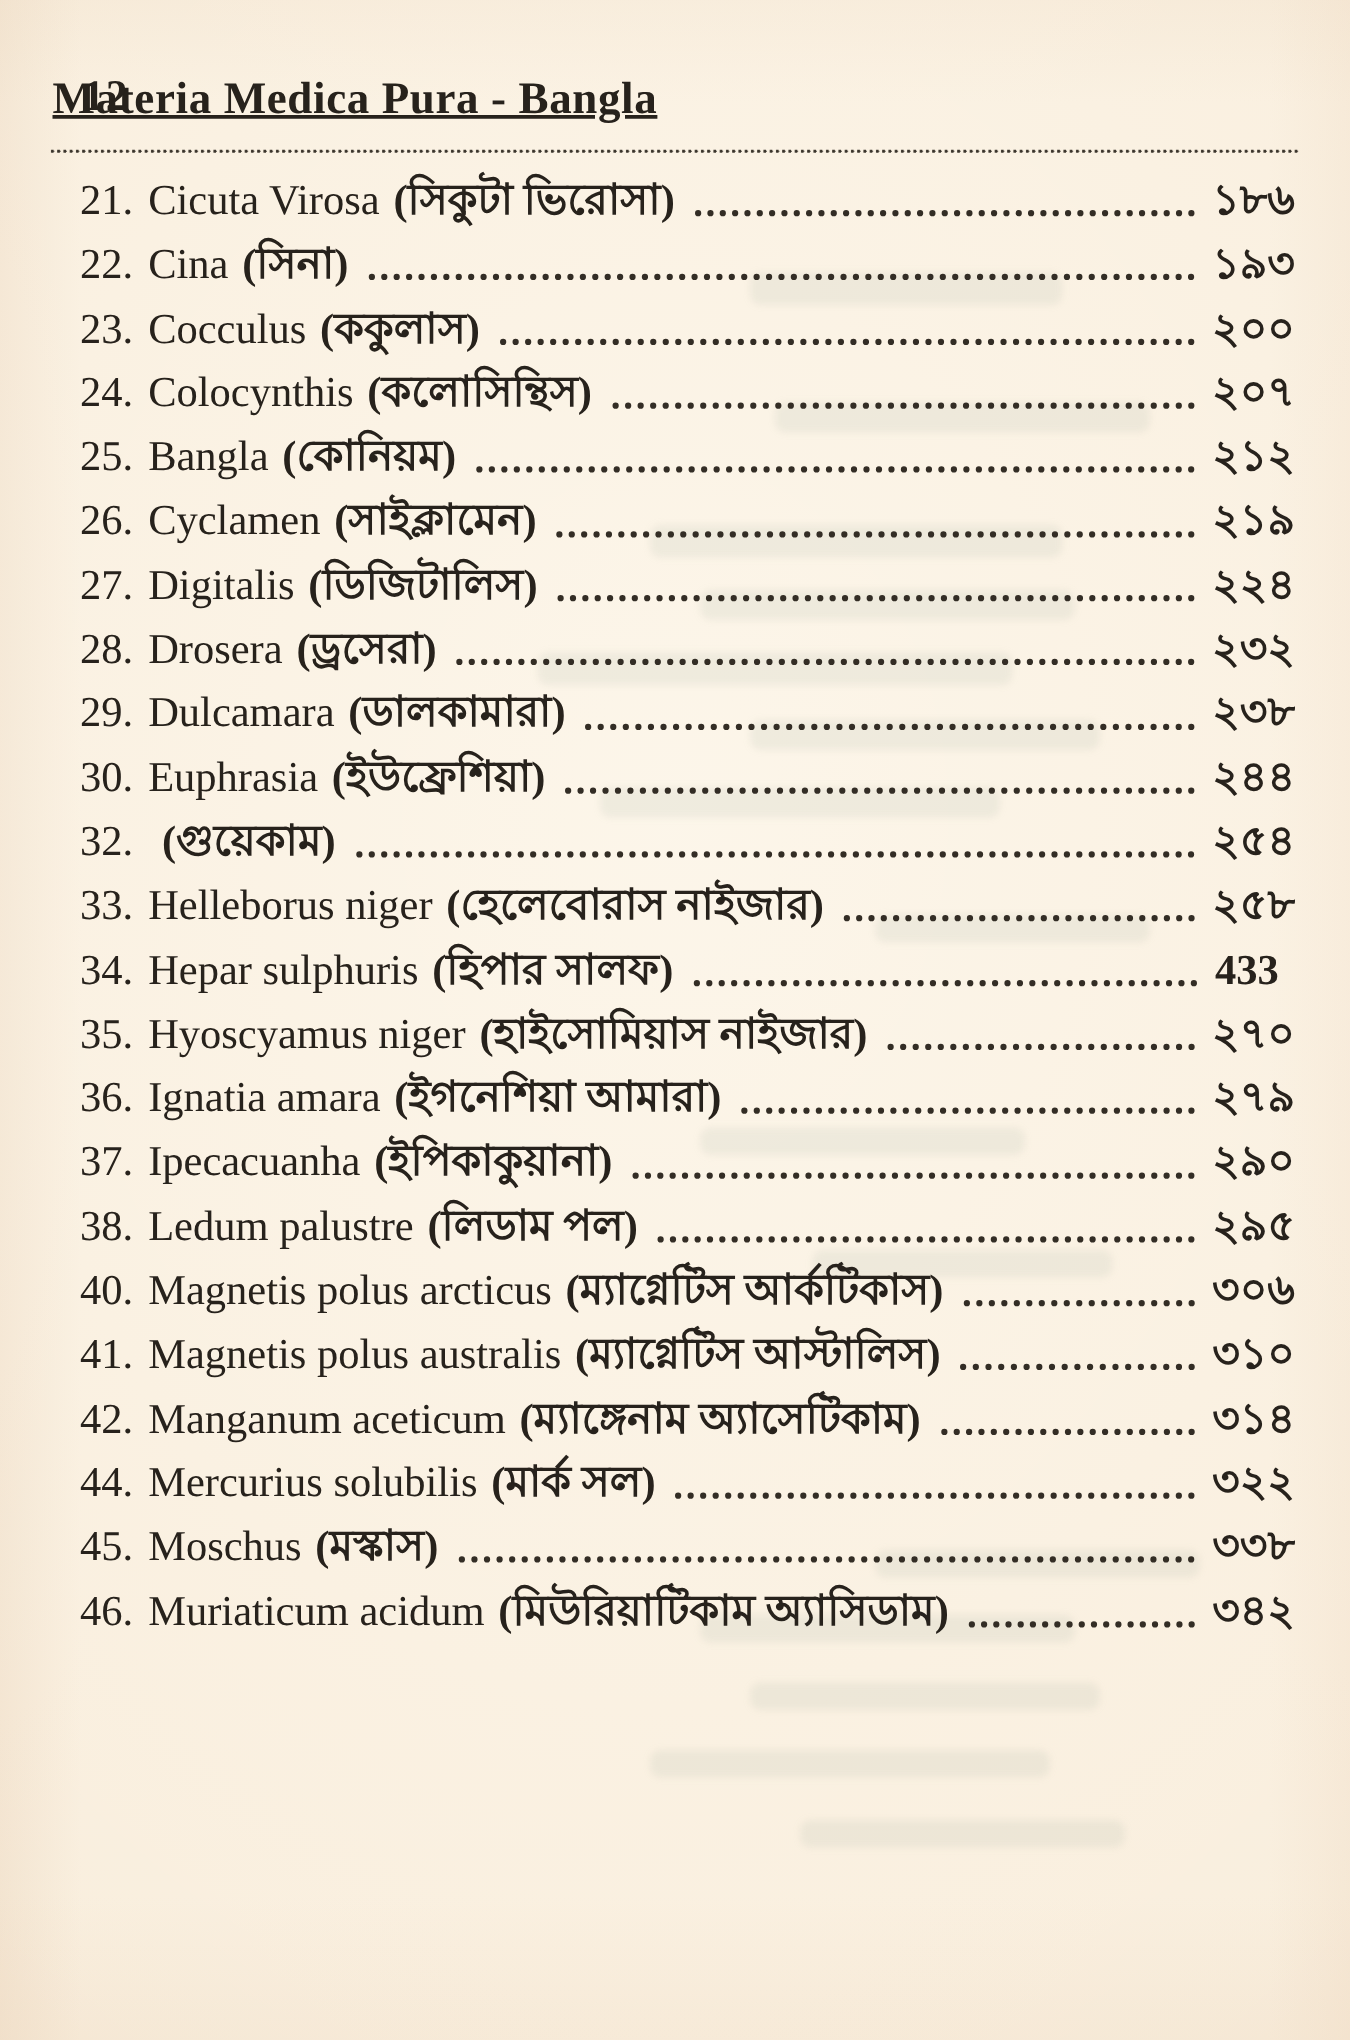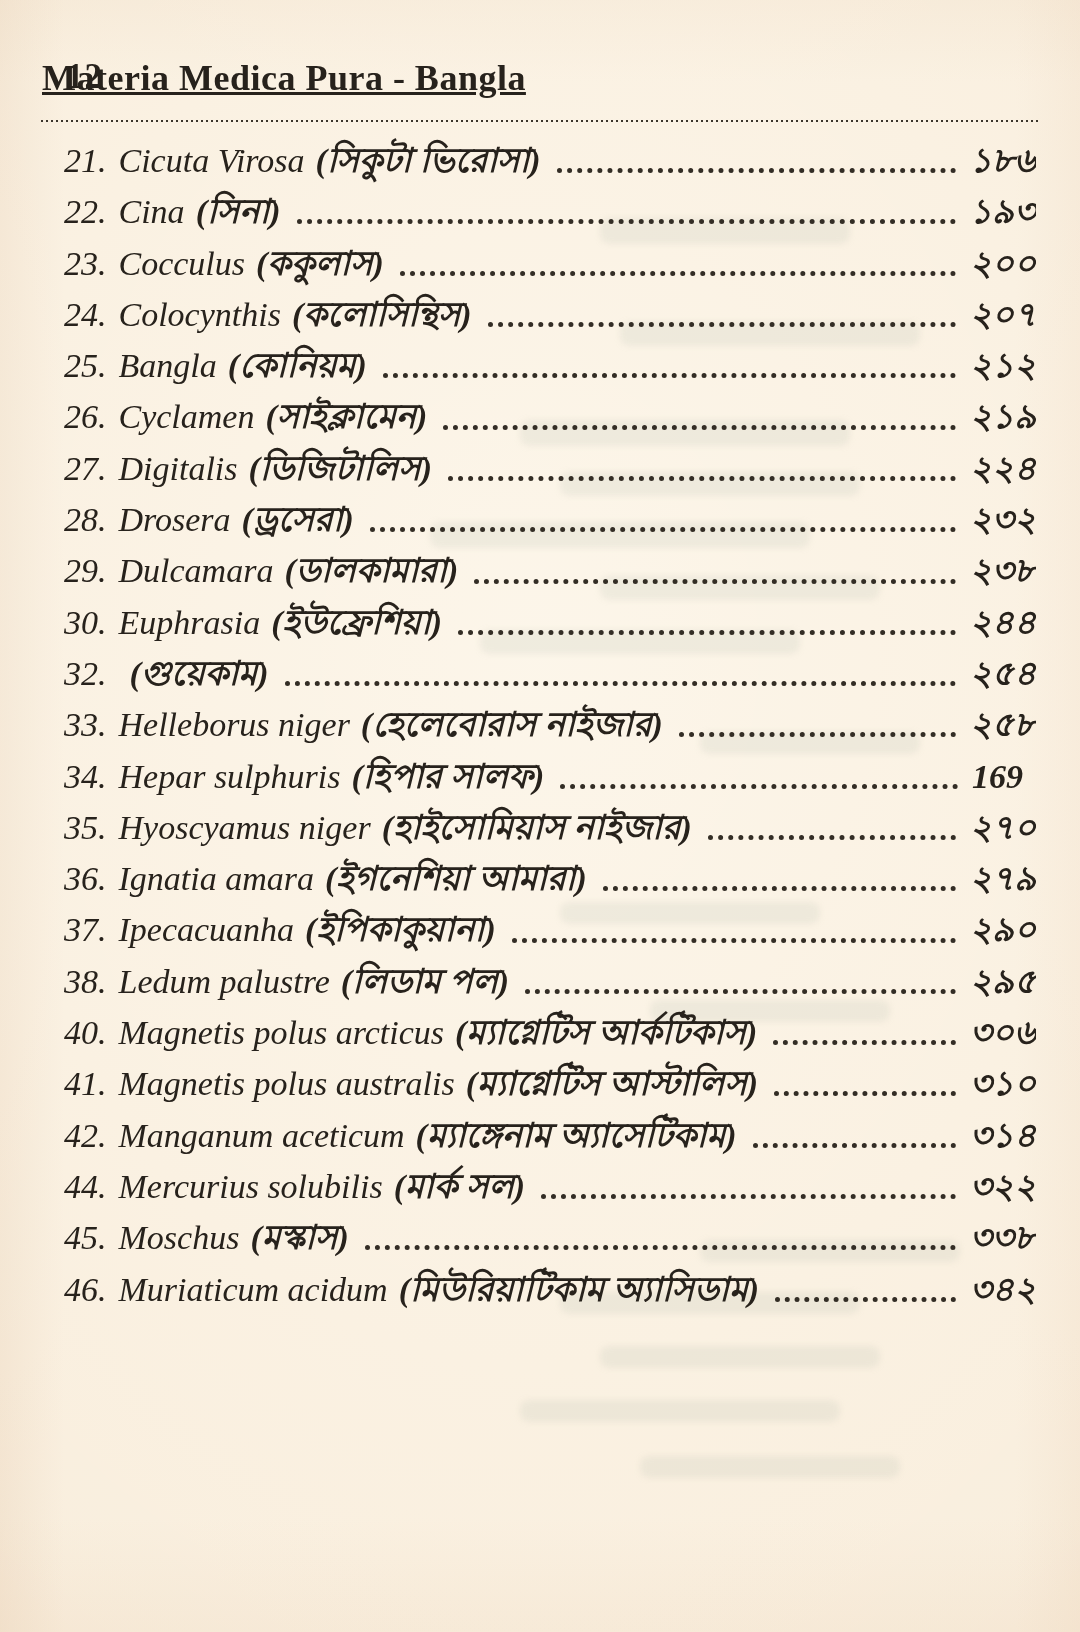--- a/index.html
+++ b/index.html
@@ -52,21 +52,20 @@
     height: 4px;
     background-image: radial-gradient(circle at 2px 2px, #3a342b 1.2px, rgba(0,0,0,0) 1.4px);
     background-size: 5px 4px;
     background-repeat: repeat-x;
   }
 
   ul.toc {
     list-style: none;
     margin: 12px 0 16px 0;
     padding: 0 44px 0 64px;
-    font-style: italic;
   }
   li.row {
     display: flex;
     align-items: baseline;
     height: 51.3px;
     font-size: 34px;
     line-height: 51.3px;
     white-space: nowrap;
     overflow: hidden;
   }
@@ -240,21 +239,21 @@
     <span class="bengali">(হেলেবোরাস নাইজার)</span>
     <span class="leader"></span>
     <span class="pageno">২৫৮</span>
   </li>
 
   <li class="row">
     <span class="num">34.</span>
     <span class="latin">Hepar sulphuris</span>
     <span class="bengali">(হিপার সালফ)</span>
     <span class="leader"></span>
-    <span class="pageno">169</span>
+    <span class="pageno">433</span>
   </li>
 
   <li class="row">
     <span class="num">35.</span>
     <span class="latin">Hyoscyamus niger</span>
     <span class="bengali">(হাইসোমিয়াস নাইজার)</span>
     <span class="leader"></span>
     <span class="pageno">২৭০</span>
   </li>
 

